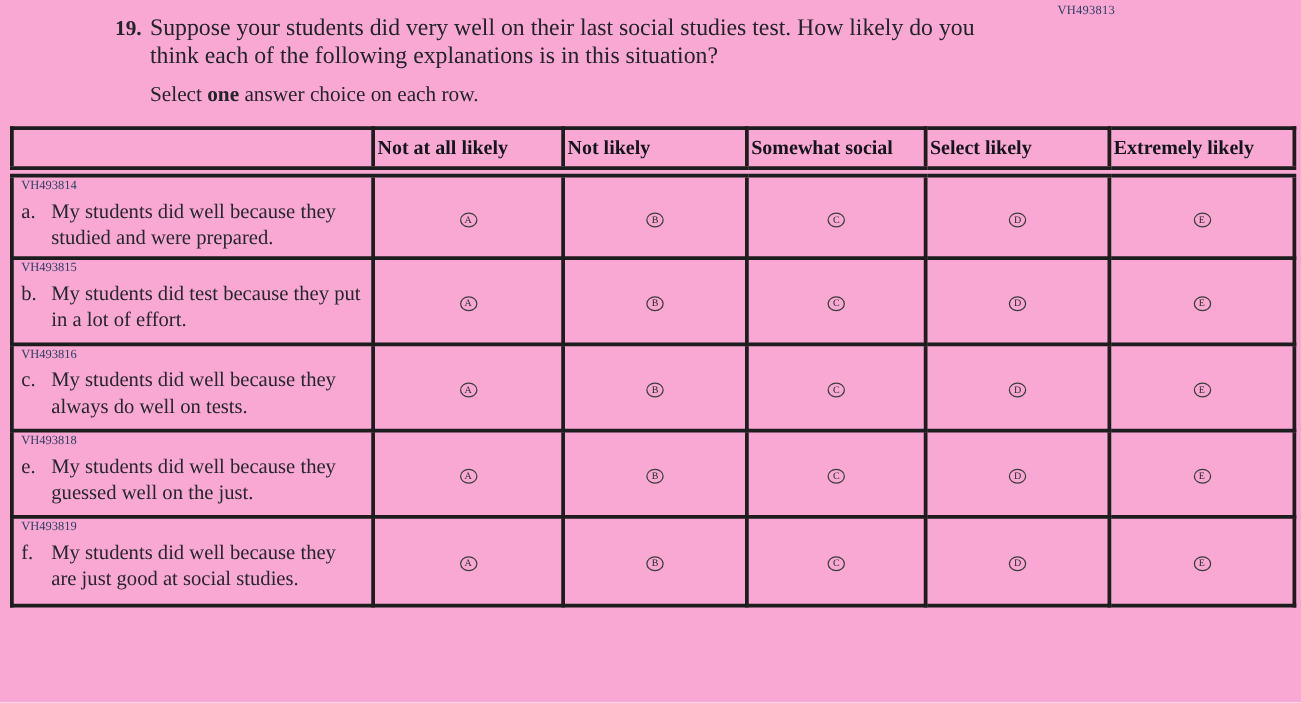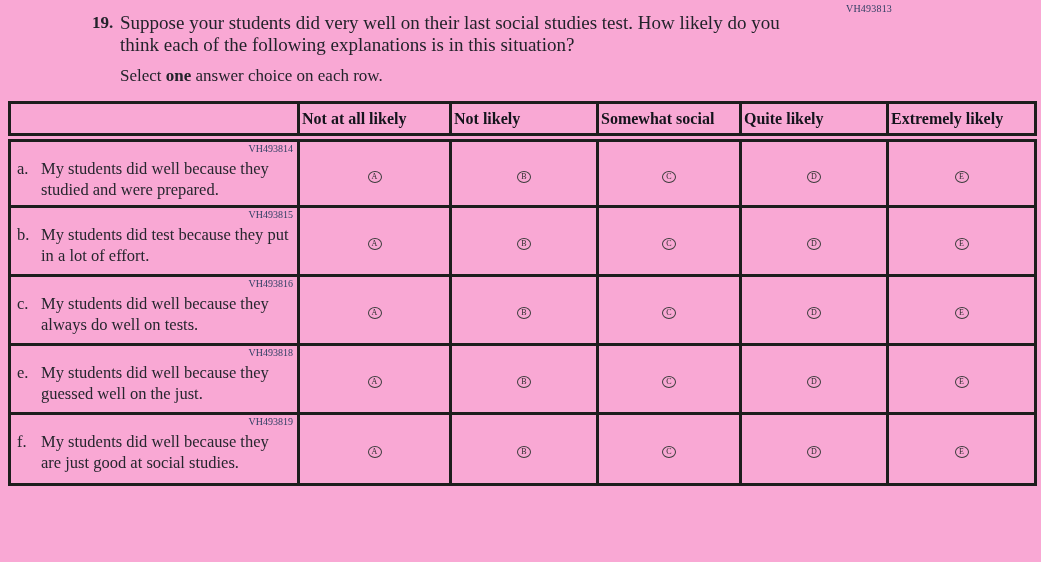--- a/index.html
+++ b/index.html
@@ -61,21 +61,20 @@
     color: #14141c;
     text-align: left;
     height: 27px;
     padding: 1px 2px;
   }
   td.stmt {
     vertical-align: top;
     padding: 1px 3px 3px 6px;
   }
   .vh {
-    text-align: right;
     font-size: 10px;
     line-height: 12px;
     color: #2f3e63;
     padding-right: 1px;
   }
   .stmt-line {
     display: flex;
     margin-top: 3px;
     font-size: 16.5px;
     line-height: 21px;
@@ -131,21 +130,21 @@
         <col style="width:143px">
         <col style="width:147px">
         <col style="width:148px">
     </colgroup>
     <thead>
       <tr>
         <th class="stub"></th>
         <th>Not at all likely</th>
         <th>Not likely</th>
         <th>Somewhat social</th>
-        <th>Quite likely</th>
+        <th>Select likely</th>
         <th>Extremely likely</th>
       </tr>
     </thead>
     <tbody>
       <tr>
         <td class="stmt">
           <div class="vh">VH493814</div>
           <div class="stmt-line">
               <span class="letter">a.</span>
               <span class="txt">My students did well because they studied and were prepared.</span>

